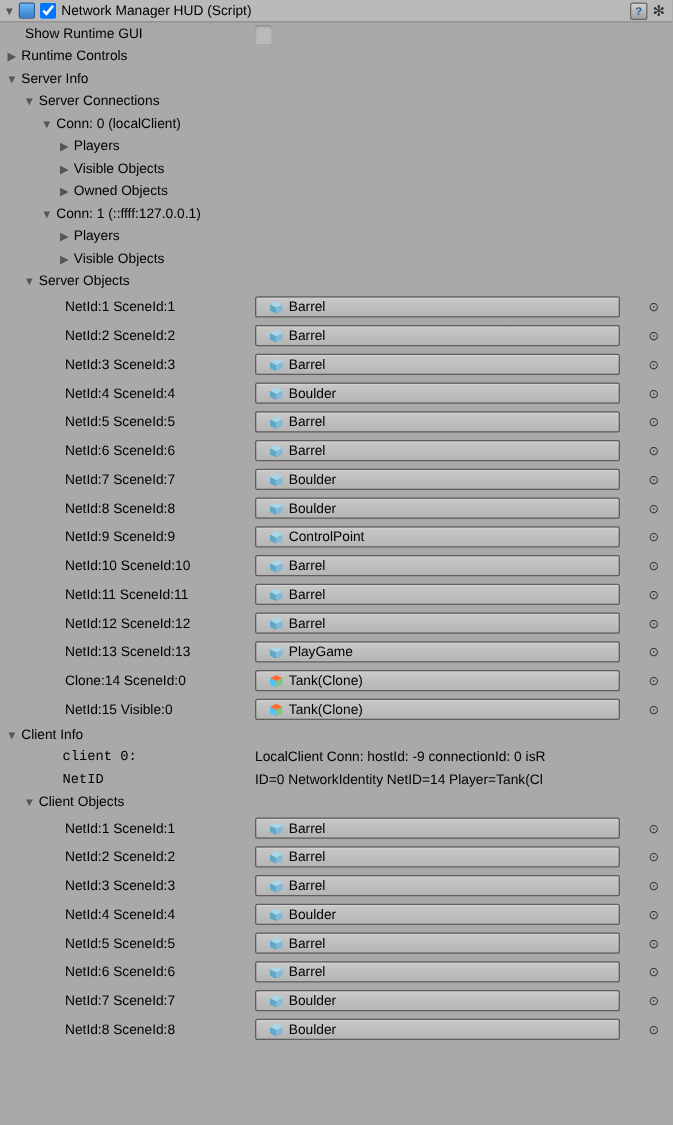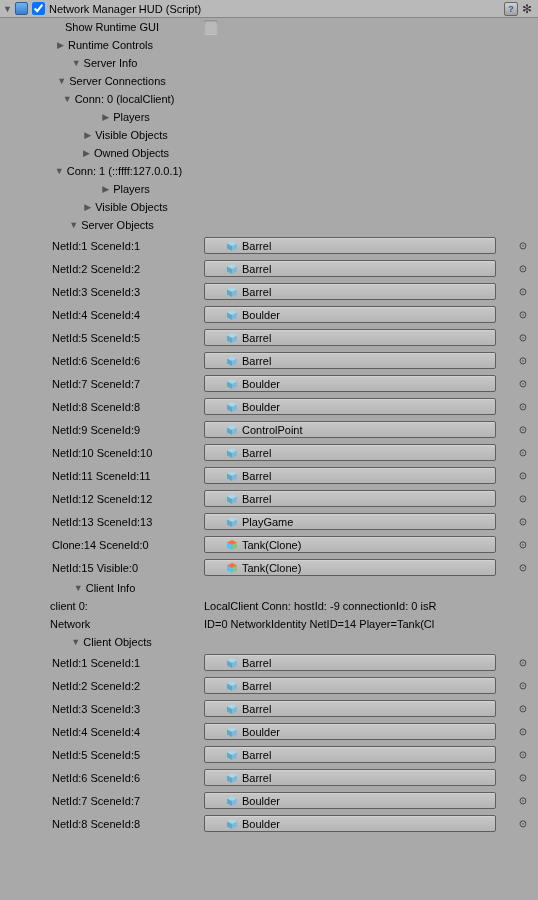--- a/index.html
+++ b/index.html
@@ -55,21 +55,20 @@
   .indent-0 { padding-left: 2px; }
   .indent-1 { padding-left: 16px; }
   .indent-2 { padding-left: 30px; }
   .indent-3 { padding-left: 44px; }
   .label-col {
     flex: 0 0 202px;
     display: flex;
     align-items: center;
     overflow: hidden;
     white-space: nowrap;
-    justify-content: center;
   }
   .label-text { margin-left: 2px; }
   .checkbox-field {
     display:inline-block; width:14px; height:14px;
     background:#bababa;
     box-shadow: inset 0 1px 2px rgba(0,0,0,0.3), 0 1px 0 rgba(255,255,255,0.3);
     border-radius: 3px;
   }
   .object-row {
     display: flex; align-items: center; height: 23px;
@@ -80,40 +79,40 @@
     white-space: nowrap;
   }
   .object-field {
     flex: 1;
     height: 17px;
     background: linear-gradient(#c8c8c8,#b5b5b5);
     border: 1px solid #5e5e5e;
     border-radius: 2px;
     margin-right: 18px;
     display: flex; align-items: center;
-    padding-left: 21px;
+    padding-left: 10px;
     overflow: hidden;
     box-shadow: inset 0 1px 0 rgba(255,255,255,0.2);
   }
   .cube-icon {
     width: 12px; height: 12px;
     margin-right: 4px;
     flex-shrink: 0;
     position: relative;
   }
   .picker {
     width: 18px; height: 17px;
     display: flex; align-items: center; justify-content: center;
     font-size: 10px; color: #333;
     margin-right: 6px;
   }
   .client-info-row {
     display:flex; align-items:center; height:18px;
   }
-  .client-info-row .label { flex:0 0 204px; padding-left:50px; }
+  .client-info-row .label { flex:0 0 204px; padding-left:50px;font-family:Liberation Mono, monospace; }
   .client-info-row .value { flex:1; white-space:nowrap; overflow:hidden; }
 </style>
 </head>
 <body>
 
 <div class="header">
   <span class="fold">▼</span>
   <span class="icon-square"></span>
   <input type="checkbox" checked="" style="">
   <span class="title">Network Manager HUD (Script)</span>
@@ -389,21 +388,21 @@
     <span class="fold expanded"></span>
     <span class="label-text">Client Info</span>
   </div>
 </div>
 
 <div class="client-info-row">
   <span class="label">client 0:</span>
   <span class="value">LocalClient Conn: hostId: -9 connectionId: 0 isR</span>
 </div>
 <div class="client-info-row">
-  <span class="label">Network</span>
+  <span class="label">NetID</span>
   <span class="value">ID=0 NetworkIdentity NetID=14 Player=Tank(Cl</span>
 </div>
 
 <div class="row">
   <div class="label-col indent-1">
     <span class="fold expanded"></span>
     <span class="label-text">Client Objects</span>
   </div>
 </div>
 

